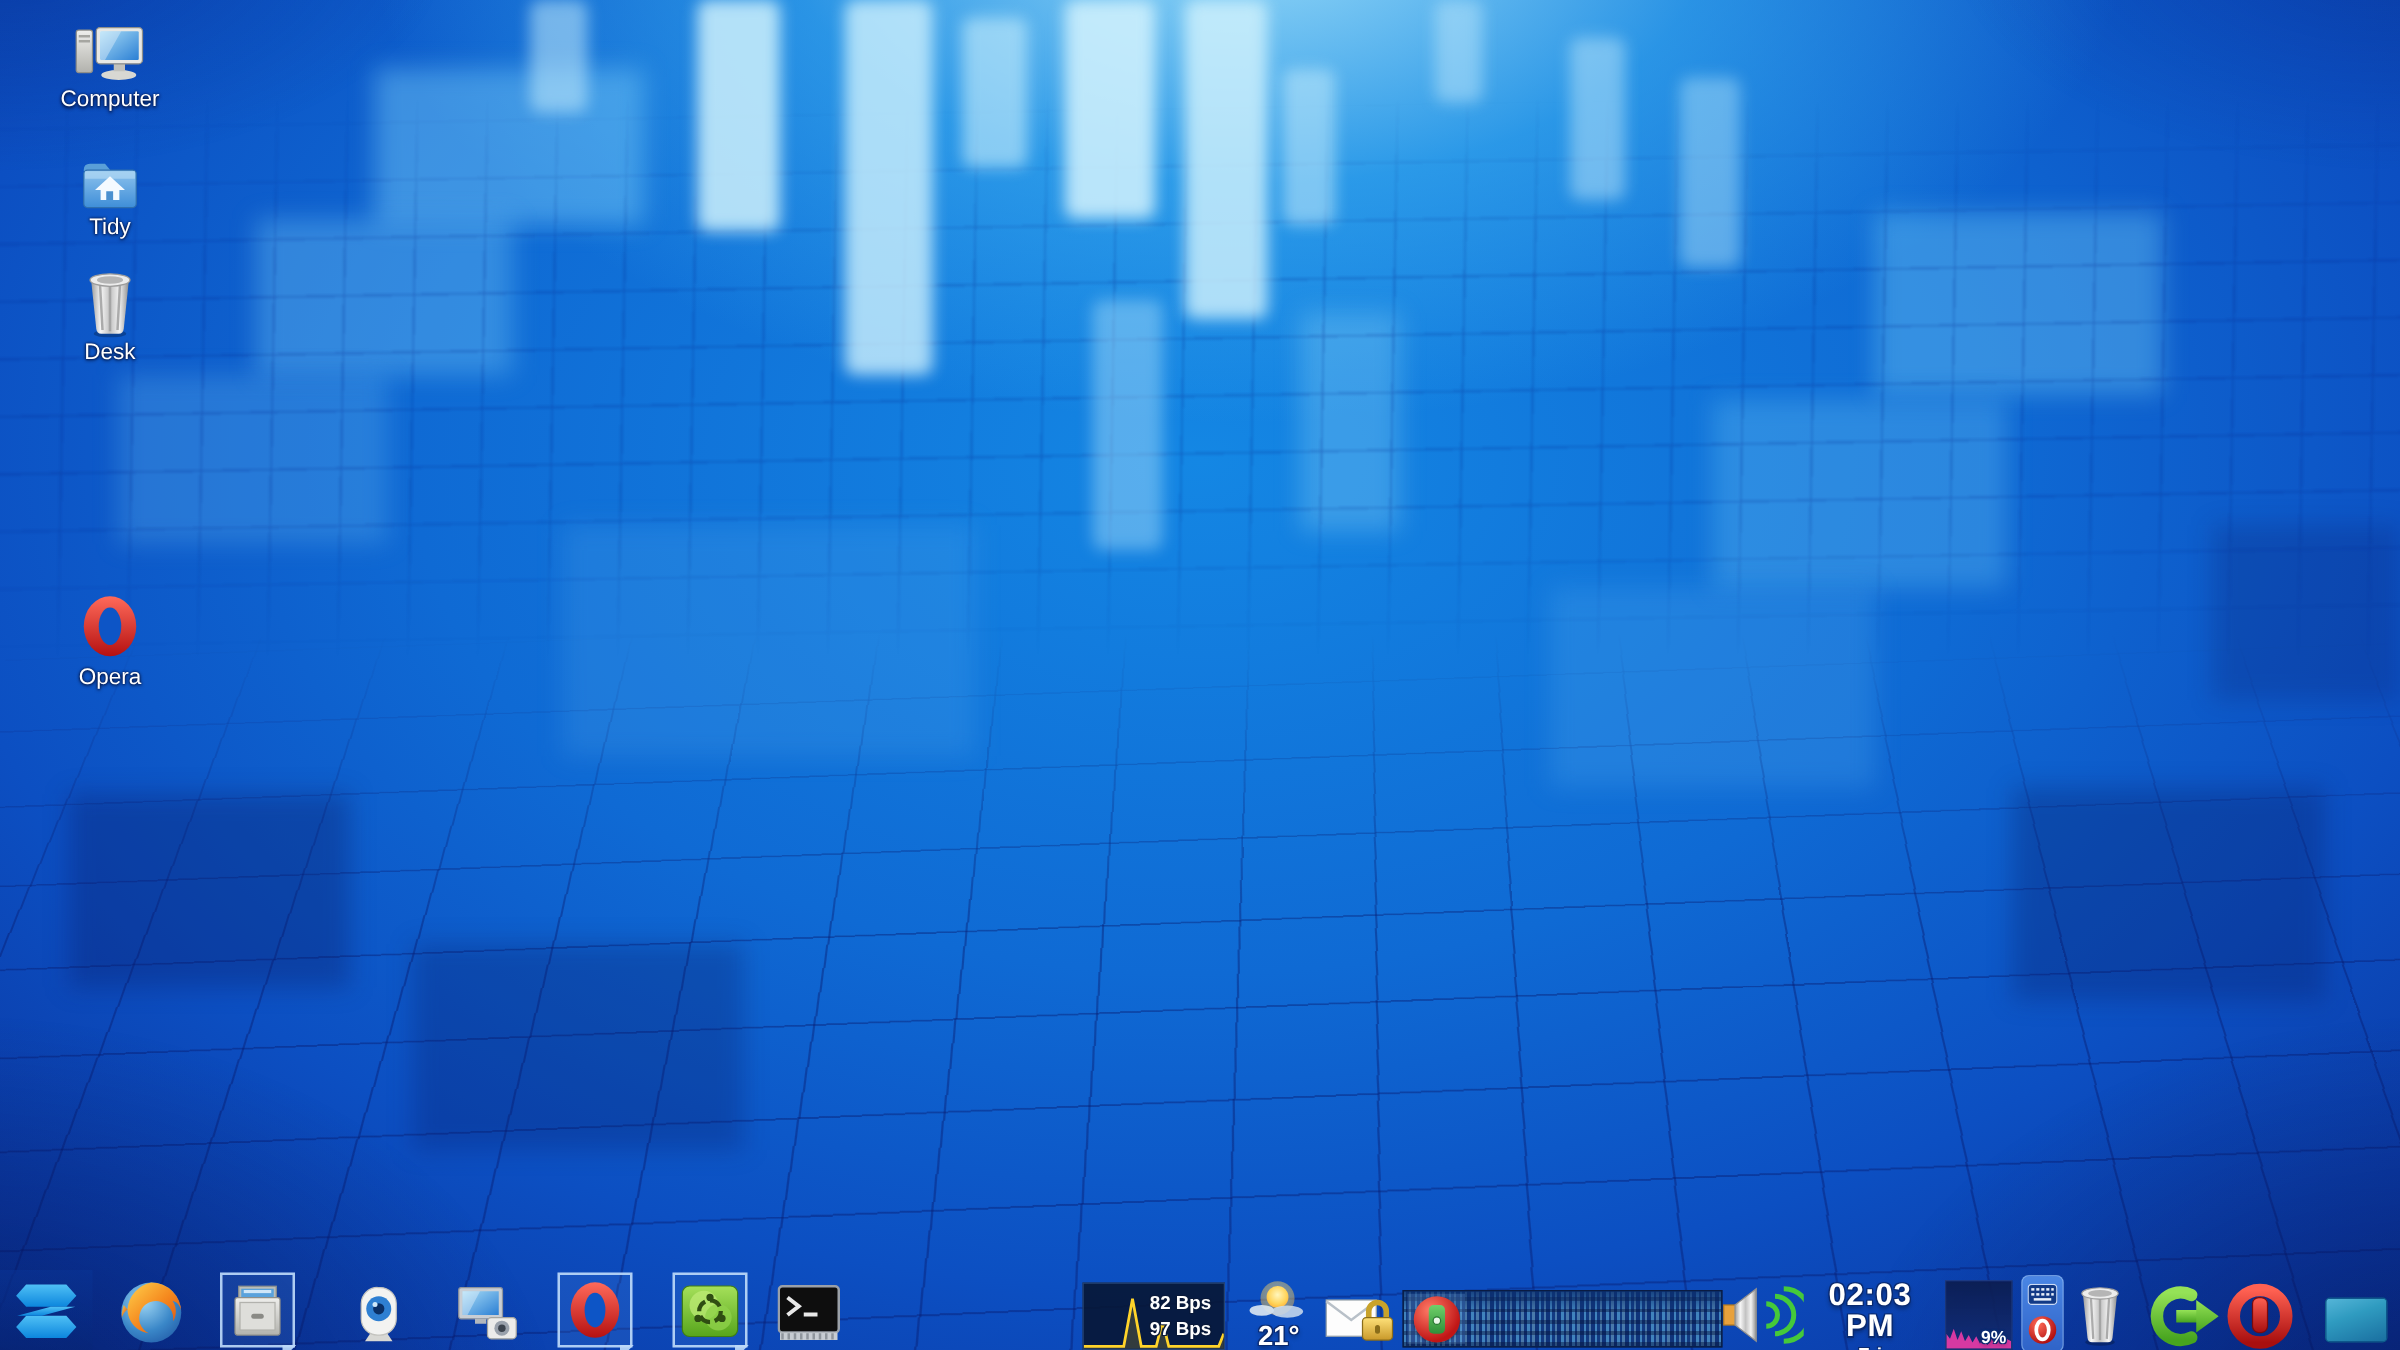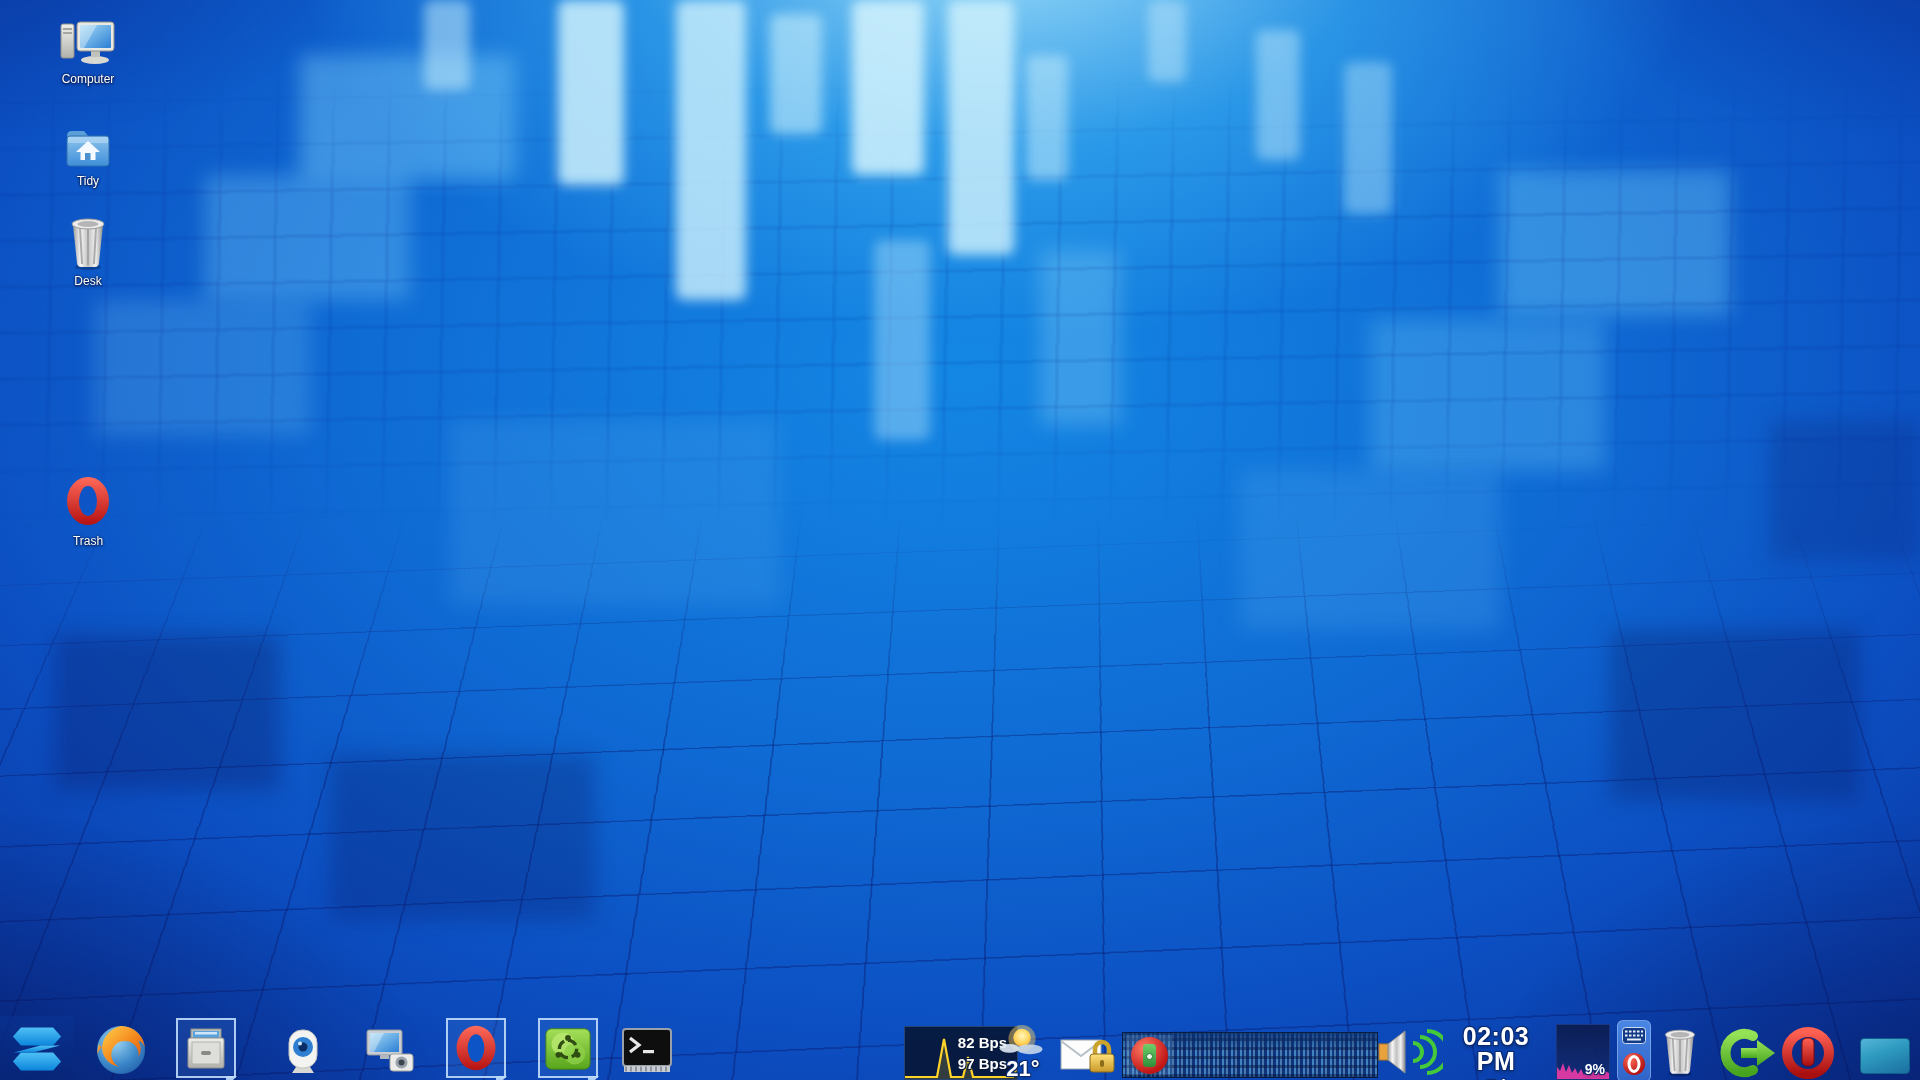--- a/index.html
+++ b/index.html
@@ -25,21 +25,21 @@
     background:
       repeating-linear-gradient(91deg, rgba(8,40,140,.4) 0 2px, rgba(0,0,0,0) 2px 56px),
       repeating-linear-gradient(-1deg, rgba(8,40,140,.4) 0 2px, rgba(0,0,0,0) 2px 46px);
     -webkit-mask:linear-gradient(to bottom,transparent 0,#000 30%,#000 70%,transparent 100%);
     mask:linear-gradient(to bottom,transparent 0,#000 30%,#000 70%,transparent 100%);}
   .streak{position:absolute;border-radius:8px;filter:blur(6px);}
   .patch{position:absolute;filter:blur(10px);}
   
   .dicon{position:absolute;width:110px;text-align:center;cursor:default;}
   .dicon svg{display:block;margin:0 auto;}
-  .dlabel{margin-top:3px;font-size:12px;line-height:17px;color:#fff;
+  .dlabel{margin-top:3px;font-size:18px;line-height:17px;color:#fff;
     text-shadow:0 1px 3px rgba(0,8,40,.95), 0 0 2px rgba(0,8,40,.9);}
   
   .tbi{position:absolute;display:flex;align-items:center;justify-content:center;cursor:pointer;}
   .openbox{position:absolute;width:60px;height:60px;border:2px solid rgba(188,217,248,.92);
     background:rgba(140,195,252,.10);box-sizing:border-box;cursor:pointer;}
   .openbox::after{content:"";position:absolute;right:-2px;bottom:-2px;width:0;height:0;
     border-left:11px solid transparent;border-bottom:11px solid rgba(188,217,248,.92);
     transform:translate(1px,9px) rotate(180deg);}
   .zpanel{position:absolute;left:0;top:1016px;width:74px;height:64px;
     background:linear-gradient(180deg,rgba(9,52,150,.55),rgba(7,38,120,.55));}
@@ -219,21 +219,21 @@
     </svg>
     <div class="dlabel">Desk</div>
   </div>
 
 
   <div class="dicon" style="left:33px;top:474px;">
     <svg width="54" height="56" viewBox="0 0 54 56">
       <ellipse cx="27" cy="27" rx="21" ry="24" fill="url(#g-red)"></ellipse>
       <ellipse cx="27" cy="27" rx="9" ry="15" fill="#0d55c6"></ellipse>
     </svg>
-    <div class="dlabel">Trash</div>
+    <div class="dlabel">Opera</div>
   </div>
 
 
   <div style="position:absolute;left:0;top:1016px;width:1920px;height:64px;">
 
     <div class="zpanel" style="top:0;"></div>
     <div class="tbi" style="left:6px;top:8px;width:62px;height:50px;">
       <svg width="58" height="50" viewBox="0 0 64 56">
         <polygon points="14,4 50,4 59,14 50,24 14,24 5,14" fill="url(#g-z)"></polygon>
         <polygon points="14,32 50,32 59,42 50,52 14,52 5,42" fill="url(#g-z)"></polygon>
@@ -307,21 +307,21 @@
     <div class="tbi" style="left:621px;top:12px;width:52px;height:46px;">
       <svg width="50" height="46" viewBox="0 0 50 46">
         <rect x="1" y="1" width="48" height="37" rx="3" fill="#0e0e0e" stroke="#9aa0a8" stroke-width="2"></rect>
         <path d="M8 10 l9 7 -9 7" stroke="#e8e8e8" stroke-width="3.2" fill="none"></path>
         <rect x="21" y="22" width="11" height="3.2" fill="#e8e8e8"></rect>
         <rect x="2" y="38" width="46" height="6" fill="#c7ccd2"></rect>
         <path d="M3 41 H47" stroke="#8f959c" stroke-width="5" stroke-dasharray="2 3"></path>
       </svg>
     </div>
 
-    <div class="net" style="left:866px;top:10px;width:114px;height:54px;margin-left:38px;">
+    <div class="net" style="left:866px;top:10px;width:114px;height:54px;">
       <svg width="112" height="52" viewBox="0 0 112 52" style="position:absolute;left:0;top:0;">
         <path d="M0,50 L32,50 L39,12 L46,50 L58,50 L63,30 L68,50 L108,50 L112,40" fill="none" stroke="#ffd42a" stroke-width="2.2"></path>
         <path d="M0,50 L32,50 L39,12 L46,50 L58,50 L63,30 L68,50 L108,50 L112,40 L112,52 L0,52 z" fill="#ffd42a" opacity=".18"></path>
       </svg>
       <div class="net-text">
         <div>82 Bps</div>
         <div>97 Bps</div>
       </div>
     </div>
 

